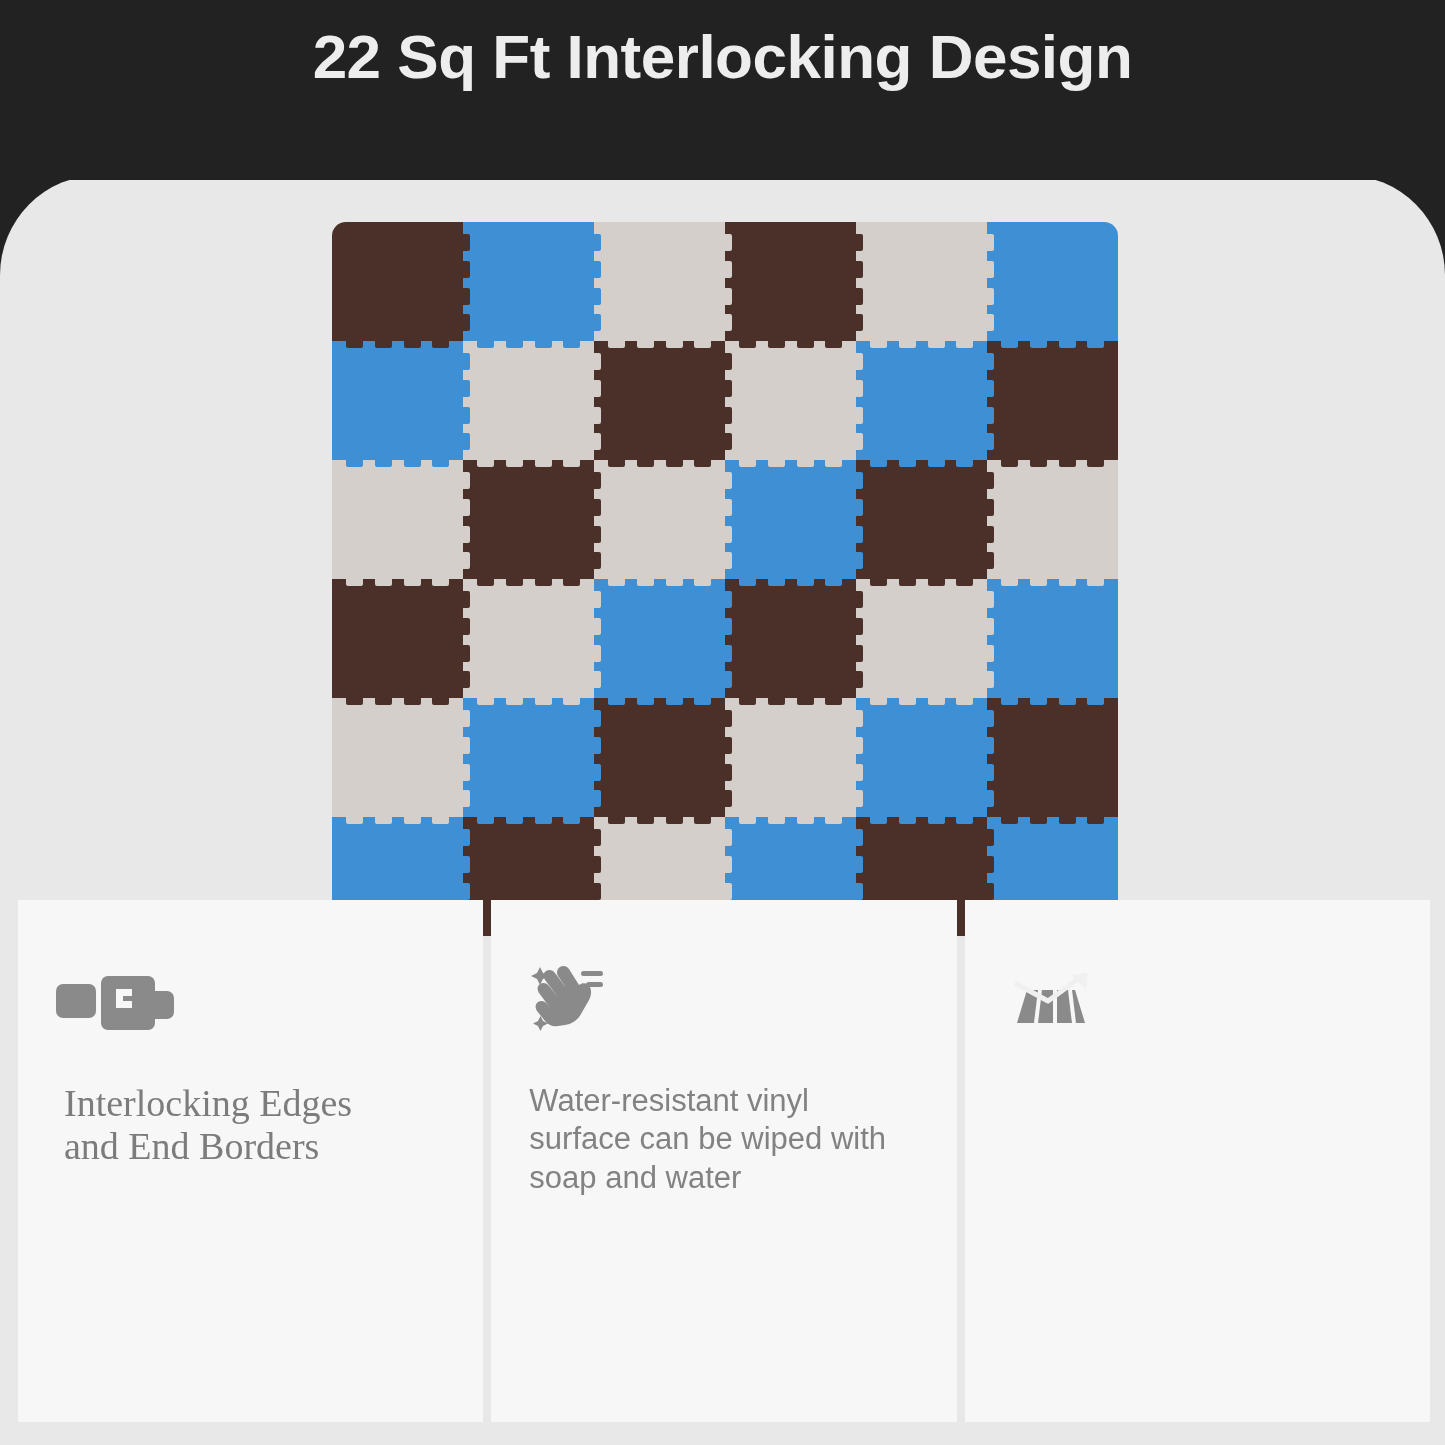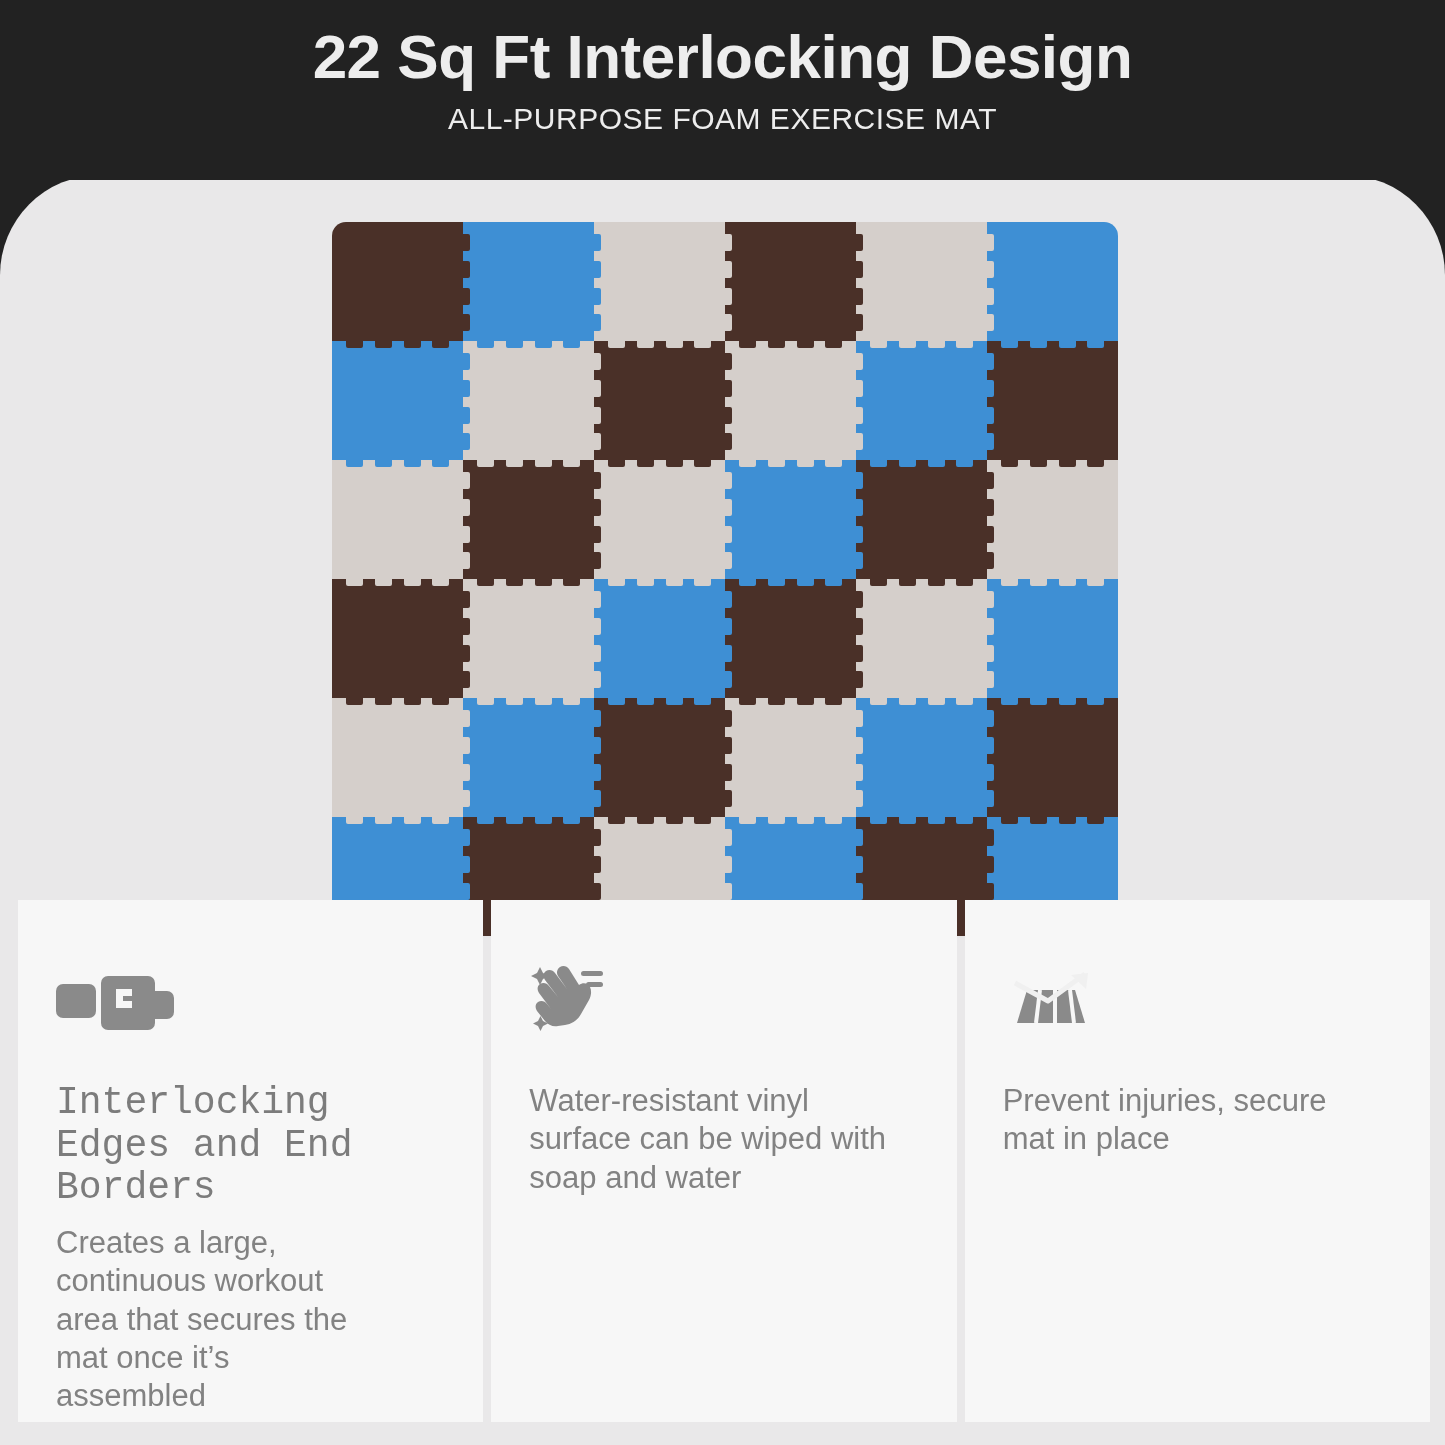--- a/index.html
+++ b/index.html
@@ -158,46 +158,45 @@
     box-sizing: border-box;
   }
   .card-icon {
     height: 78px;
     display: flex;
     align-items: center;
     margin-bottom: 42px;
   }
   .card-icon svg { display: block; }
   .card-heading {
-    margin: 0;
+    margin: 8px;
     font-size: 38px;
     line-height: 1.12;
     font-weight: 400;
     color: #7C7C7C;
-    font-family: Liberation Mono, monospace;
+    font-family: Liberation Serif, serif;
   }
   .card-body {
     margin: 14px 0 0 0;
     font-size: 31px;
     line-height: 1.24;
     font-weight: 400;
     color: #828282;
     font-family: "Liberation Sans", sans-serif;
   }
   .card-1 .card-heading { max-width: 340px; }
   .card-1 .card-body    { max-width: 330px; }
   .card-2 .card-body    { max-width: 420px; }
   .card-3 .card-body    { max-width: 330px; }
 </style>
 </head>
 <body>
 
 <div class="header">
   <h1 class="header-title">22 Sq Ft Interlocking Design</h1>
-  <p class="header-subtitle">ALL-PURPOSE FOAM EXERCISE MAT</p>
 </div>
 
 <div class="panel"></div>
 
 <div class="mat-shadow"></div>
 
 <div class="mat-wrap">
   <div class="mat-grid" id="mat-grid">
       <div class="tile tile-brown" style="z-index: 66;">
         <div class="face"></div>
@@ -674,21 +673,20 @@
 
   <div class="card card-1">
     <div class="card-icon">
       <svg width="118" height="58" viewBox="0 0 118 58" fill="#8A8A8A" xmlns="http://www.w3.org/2000/svg">
         <rect x="0" y="12" width="40" height="34" rx="7"></rect>
         <path d="M52 4 h40 a7 7 0 0 1 7 7 v8 h12 a7 7 0 0 1 7 7 v14 a7 7 0 0 1 -7 7 h-12 v4 a7 7 0 0 1 -7 7 h-40 a7 7 0 0 1 -7 -7 v-40 a7 7 0 0 1 7 -7 z"></path>
         <path d="M60 17 h16 v7 h-9 v5 h9 v7 h-16 z" fill="#F7F7F7"></path>
       </svg>
     </div>
     <h2 class="card-heading">Interlocking Edges and End Borders</h2>
-    <p class="card-body">Creates a large, continuous workout area that secures the mat once it’s assembled</p>
   </div>
 
   <div class="card card-2">
     <div class="card-icon">
       <svg width="76" height="72" viewBox="0 0 76 72" fill="#8A8A8A" xmlns="http://www.w3.org/2000/svg">
         <path d="M8 8 l3 -6 l3 6 l6 3 l-6 3 l-3 6 l-3 -6 l-6 -3 z"></path>
         <path d="M9 56 l2.5 -5 l2.5 5 l5 2.5 l-5 2.5 l-2.5 5 l-2.5 -5 l-5 -2.5 z"></path>
         <rect x="52" y="6" width="22" height="5" rx="2.5"></rect>
         <rect x="57" y="17" width="17" height="5" rx="2.5"></rect>
         <path d="M50 20 c4 -3 9 -2 11 2 c2 4 1 9 -1 13 l-8 14 c-3 6 -9 10 -16 11 l-7 1 c-5 1 -10 -1 -13 -5 l-8 -10 c-2 -3 -2 -7 1 -9 c3 -2 7 -1 9 2 l4 5 l-12 -16 c-2 -3 -2 -7 1 -9 c3 -2 7 -1 9 2 l9 11 l-13 -17 c-2 -3 -2 -7 1 -9 c3 -2 7 -1 9 2 l12 16 l-9 -13 c-2 -3 -1 -7 2 -9 c3 -2 7 -1 9 2 z"></path>
@@ -701,16 +699,15 @@
     <div class="card-icon">
       <svg width="96" height="58" viewBox="0 0 96 58" xmlns="http://www.w3.org/2000/svg">
         <path d="M14 51 L24 18 L72 18 L82 51 Z" fill="#8A8A8A"></path>
         <path d="M37 18 L33 51" stroke="#F7F7F7" stroke-width="4" fill="none"></path>
         <path d="M52 18 L52 51" stroke="#F7F7F7" stroke-width="4" fill="none"></path>
         <path d="M67 18 L71 51" stroke="#F7F7F7" stroke-width="4" fill="none"></path>
         <path d="M12 11 L45 29 L82 2" stroke="#F0F0F0" stroke-width="5" fill="none" stroke-linejoin="round"></path>
         <path d="M68 3 L85 1 L83 17 Z" fill="#F0F0F0"></path>
       </svg>
     </div>
-    <p class="card-body">Prevent injuries, secure mat in place</p>
   </div>
 
 </div>
 
 </body></html>

